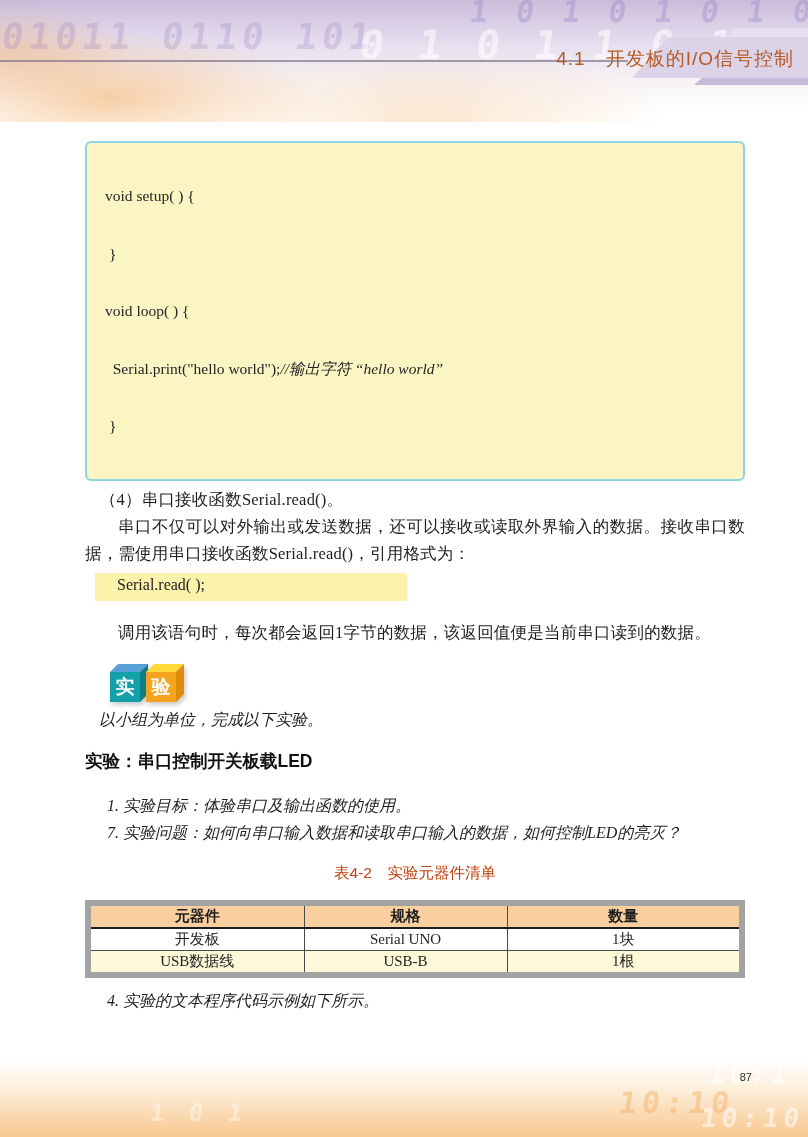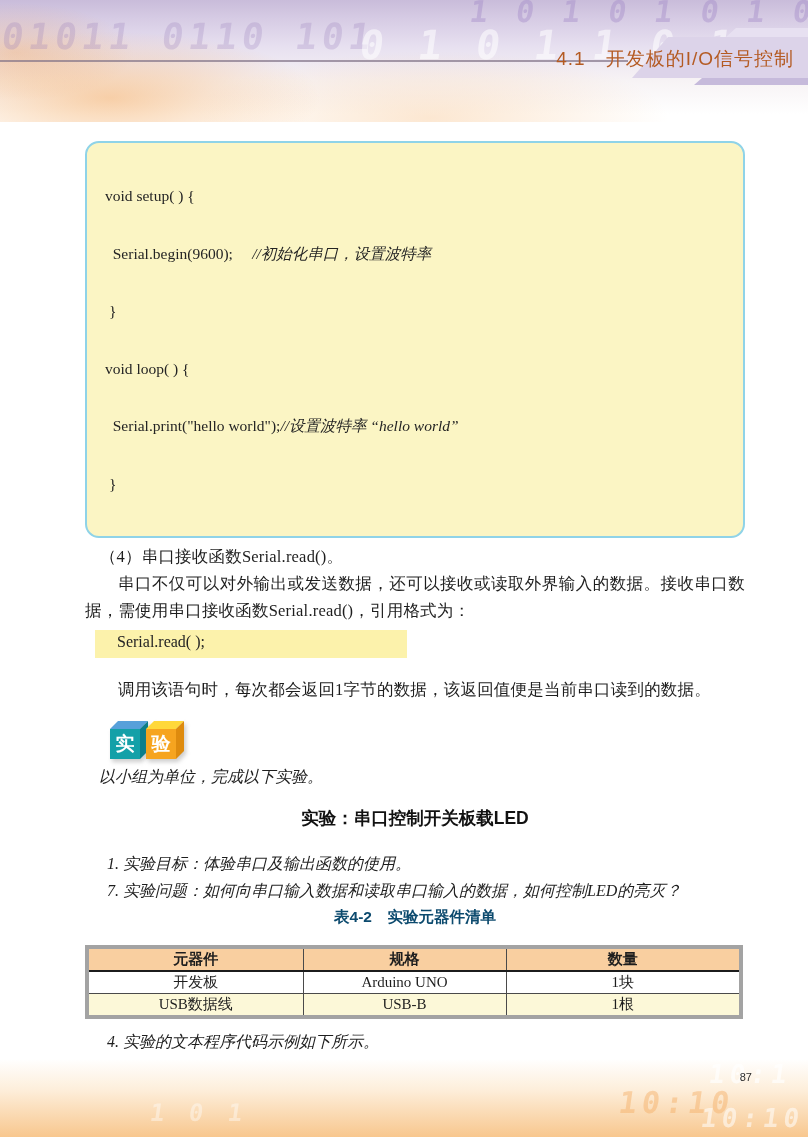--- a/index.html
+++ b/index.html
@@ -28,46 +28,46 @@
   .header-title{position:absolute;top:46px;right:14px;font-family:"Liberation Sans",sans-serif;
                 font-size:19px;color:#b45a22;letter-spacing:1px}
 
   
   .content{position:absolute;top:132px;left:85px;width:660px;z-index:2}
   p.body{margin:0;font-size:16.5px;line-height:27px;letter-spacing:.2px;text-align:justify}
   .indent{text-indent:2em}
   .indent-paren{text-indent:.9em}
 
   .code-box{box-sizing:border-box;margin-top:9px;background:#fbf5c4;border:2px solid #8fd3e8;
-            border-radius:14px;padding:6px 18px;font-size:15.5px;white-space:pre;color:#242424}
+            border-radius:6px;padding:6px 18px;font-size:15.5px;white-space:pre;color:#242424}
   .code-box .code-line{line-height:21.5px}
   .code-line i{font-style:italic}
 
   .highlight{box-sizing:border-box;margin:6px 0 0 10px;width:312px;height:28px;background:#fcf2ab;
              padding:3px 0 0 22px;font-size:16px;color:#242424}
 
   .badge{margin:18px 0 0 25px;height:38px;display:flex;align-items:flex-end;gap:6px}
   .cube{position:relative;width:30px;height:30px;filter:drop-shadow(2px 3px 2px rgba(130,130,130,.4))}
   .cube-top{position:absolute;left:4px;top:-8px;width:30px;height:8px;transform:skewX(-45deg)}
   .cube-side{position:absolute;right:-8px;top:-4px;width:8px;height:30px;transform:skewY(-45deg)}
   .cube-face{position:absolute;left:0;top:0;width:30px;height:30px;display:flex;align-items:center;
              justify-content:center;font-family:"Liberation Sans",sans-serif;font-weight:bold;
              font-size:19px;color:#ffffff}
   .cube1 .cube-face{background:#13a0a8}.cube1 .cube-top{background:#57a0da}.cube1 .cube-side{background:#0d7e8a}
   .cube2 .cube-face{background:#f6a41f}.cube2 .cube-top{background:#ffd83a}.cube2 .cube-side{background:#de8b0e}
 
   .kai{font-style:italic}
   .intro{margin:6px 0 16px 14px;font-size:16px;line-height:24px}
-  .exp-title{margin-top:2px;text-align:center;font-family:"Liberation Sans",sans-serif;
+  .exp-title{margin-top:2px;text-align:left;font-family:"Liberation Sans",sans-serif;
              font-weight:bold;font-size:17.5px;line-height:27px;color:#111}
   .exp-list{margin:0 0 0 22px;font-size:16px;line-height:27.3px}
-  .table-caption{margin-top:0;text-align:center;font-family:"Liberation Sans",sans-serif;
-                 font-weight:bold;font-size:15.5px;line-height:25px;color:#0c4a6e}
+  .table-caption{margin-top:13px;text-align:center;font-family:"Liberation Sans",sans-serif;
+                 font-weight:normal;font-size:15.5px;line-height:25px;color:#c2410c}
   table.parts{margin-top:4px;width:654px;border-collapse:collapse;table-layout:fixed;
-              border:4px solid #a3a3a3}
+              border:6px solid #a3a3a3}
   .parts th,.parts td{border:1px solid #4a4a4a;text-align:center;height:21px;padding:0;font-size:15px}
   .parts th{background:#f9cfa0;font-family:"Liberation Sans",sans-serif;font-weight:bold;
             border-bottom:2px solid #1c1c1c}
   .parts tr.alt td{background:#fcf8d8}
   .col1{width:216px}.col2{width:203px}.col3{width:235px}
   .item4{margin:9px 0 0 22px;font-size:16px;line-height:27px}
 
   
   .footer{position:absolute;left:0;bottom:0;width:808px;height:78px;z-index:1;
           background:linear-gradient(180deg, rgba(255,255,255,0) 0%, #fdeeda 40%, #f8c78e 100%)}
@@ -93,24 +93,23 @@
     <div id="band-main"></div>
     <div id="band-bottom"></div>
     <div class="header-title">4.1　开发板的I/O信号控制</div>
   </div>
 
   <div class="content">
 
 
     <div class="code-box">
       <div class="code-line">void setup( ) {</div>
-      <div class="code-line"><span>  Serial.begin(9600);     </span><i>//初始化串口，设置波特率</i></div>
       <div class="code-line"> }</div>
       <div class="code-line">void loop( ) {</div>
-      <div class="code-line"><span>  Serial.print("hello world");</span><i>//设置波特率 “hello world”</i></div>
+      <div class="code-line"><span>  Serial.print("hello world");</span><i>//输出字符 “hello world”</i></div>
       <div class="code-line"> }</div>
     </div>
 
     <p class="body indent-paren" style="margin-top:5px">（4）串口接收函数Serial.read()。</p>
     <p class="body indent">串口不仅可以对外输出或发送数据，还可以接收或读取外界输入的数据。接收串口数据，需使用串口接收函数Serial.read()，引用格式为：</p>
 
     <div class="highlight">Serial.read( );</div>
 
     <p class="body indent" style="margin-top:18px">调用该语句时，每次都会返回1字节的数据，该返回值便是当前串口读到的数据。</p>
 
@@ -145,21 +144,21 @@
           <col class="col3">
         </colgroup>
       <tbody>
           <tr>
         <th>元器件</th>
         <th>规格</th>
         <th>数量</th>
       </tr>
       <tr>
         <td>开发板</td>
-        <td>Arduino UNO</td>
+        <td>Serial UNO</td>
         <td>1块</td>
       </tr>
       <tr class="alt">
         <td>USB数据线</td>
         <td>USB-B</td>
         <td>1根</td>
       </tr>
     </tbody>
       </table>
 

